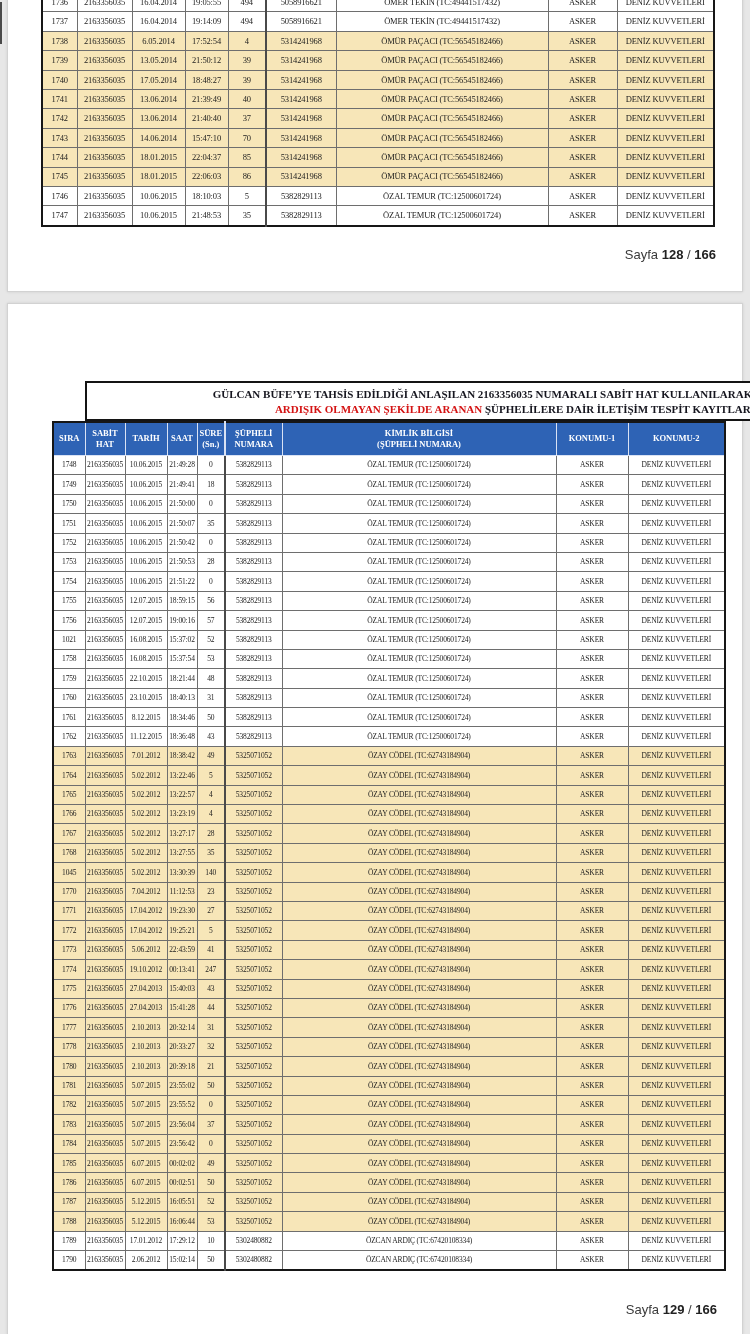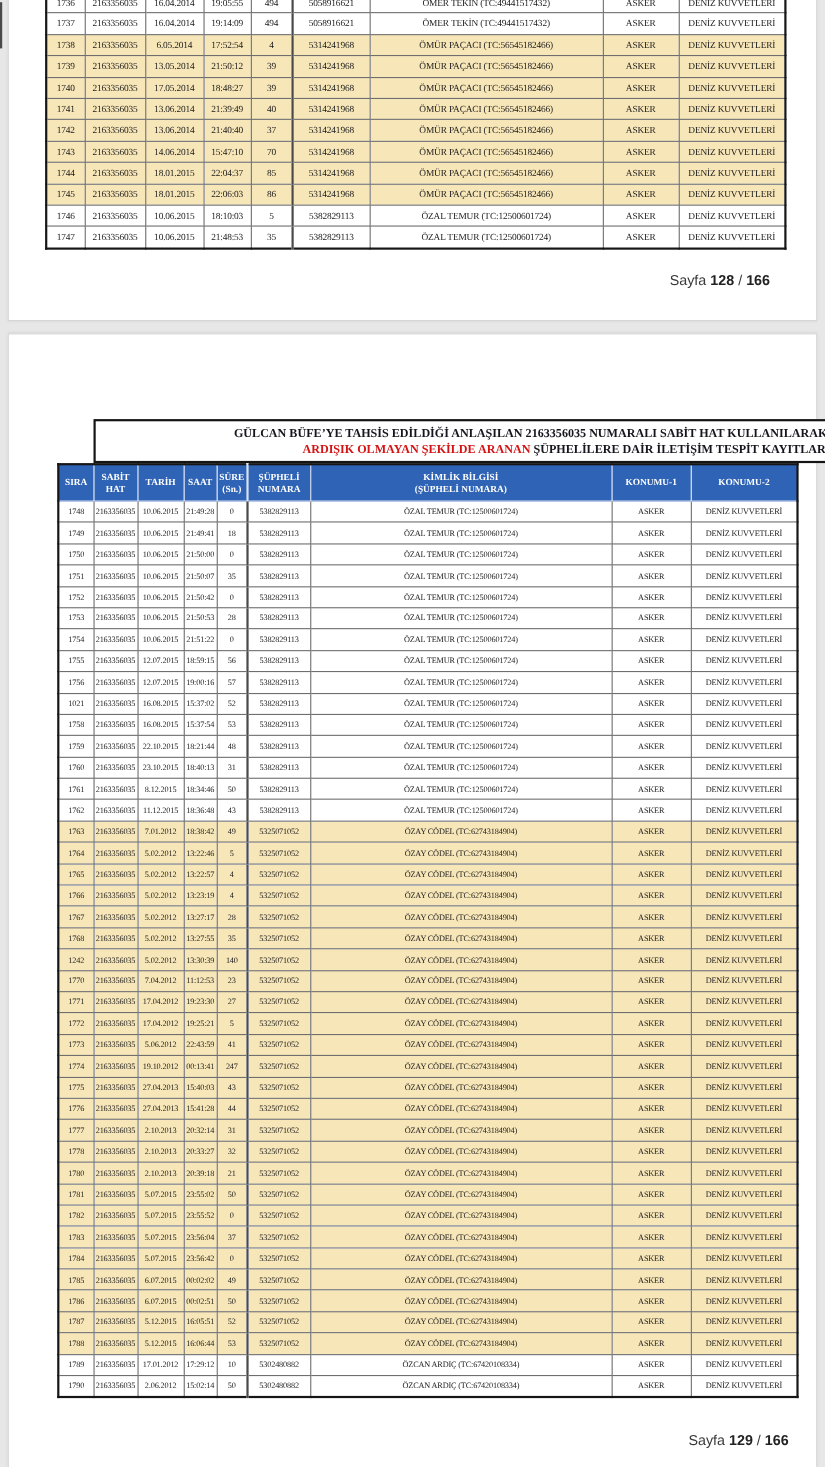--- a/index.html
+++ b/index.html
@@ -46,21 +46,21 @@
     text-align:right;font-weight:bold;font-size:11px;line-height:15px;
     padding-top:4px;color:var(--title-dark,#16161f);margin-left:44px;
   }
   .red{color:var(--title-red,#d41414);}
 
   .page-footer{
     position:absolute;font-family:"Liberation Sans","DejaVu Sans",sans-serif;
     font-size:13px;color:#3a3a3a;
   }
   .page-footer b{color:#222;}
-  #footerA{right:42px;top:248px;}
+  #footerA{right:26px;top:248px;}
   #footerB{right:25px;top:998px;}
 
   #edgeSliver{position:absolute;left:0;top:2px;width:2px;height:42px;background:#4a4a4a;}
 </style>
 </head>
 <body>
 
 <div id="edgeSliver"></div>
 
 <div class="page" id="page128">
@@ -480,21 +480,21 @@
           <td>2163356035</td>
           <td>5.02.2012</td>
           <td>13:27:55</td>
           <td>35</td>
           <td>5325071052</td>
           <td>ÖZAY CÖDEL (TC:62743184904)</td>
           <td>ASKER</td>
           <td>DENİZ KUVVETLERİ</td>
         </tr>
         <tr class="hl">
-          <td>1242</td>
+          <td>1045</td>
           <td>2163356035</td>
           <td>5.02.2012</td>
           <td>13:30:39</td>
           <td>140</td>
           <td>5325071052</td>
           <td>ÖZAY CÖDEL (TC:62743184904)</td>
           <td>ASKER</td>
           <td>DENİZ KUVVETLERİ</td>
         </tr>
         <tr class="hl">

